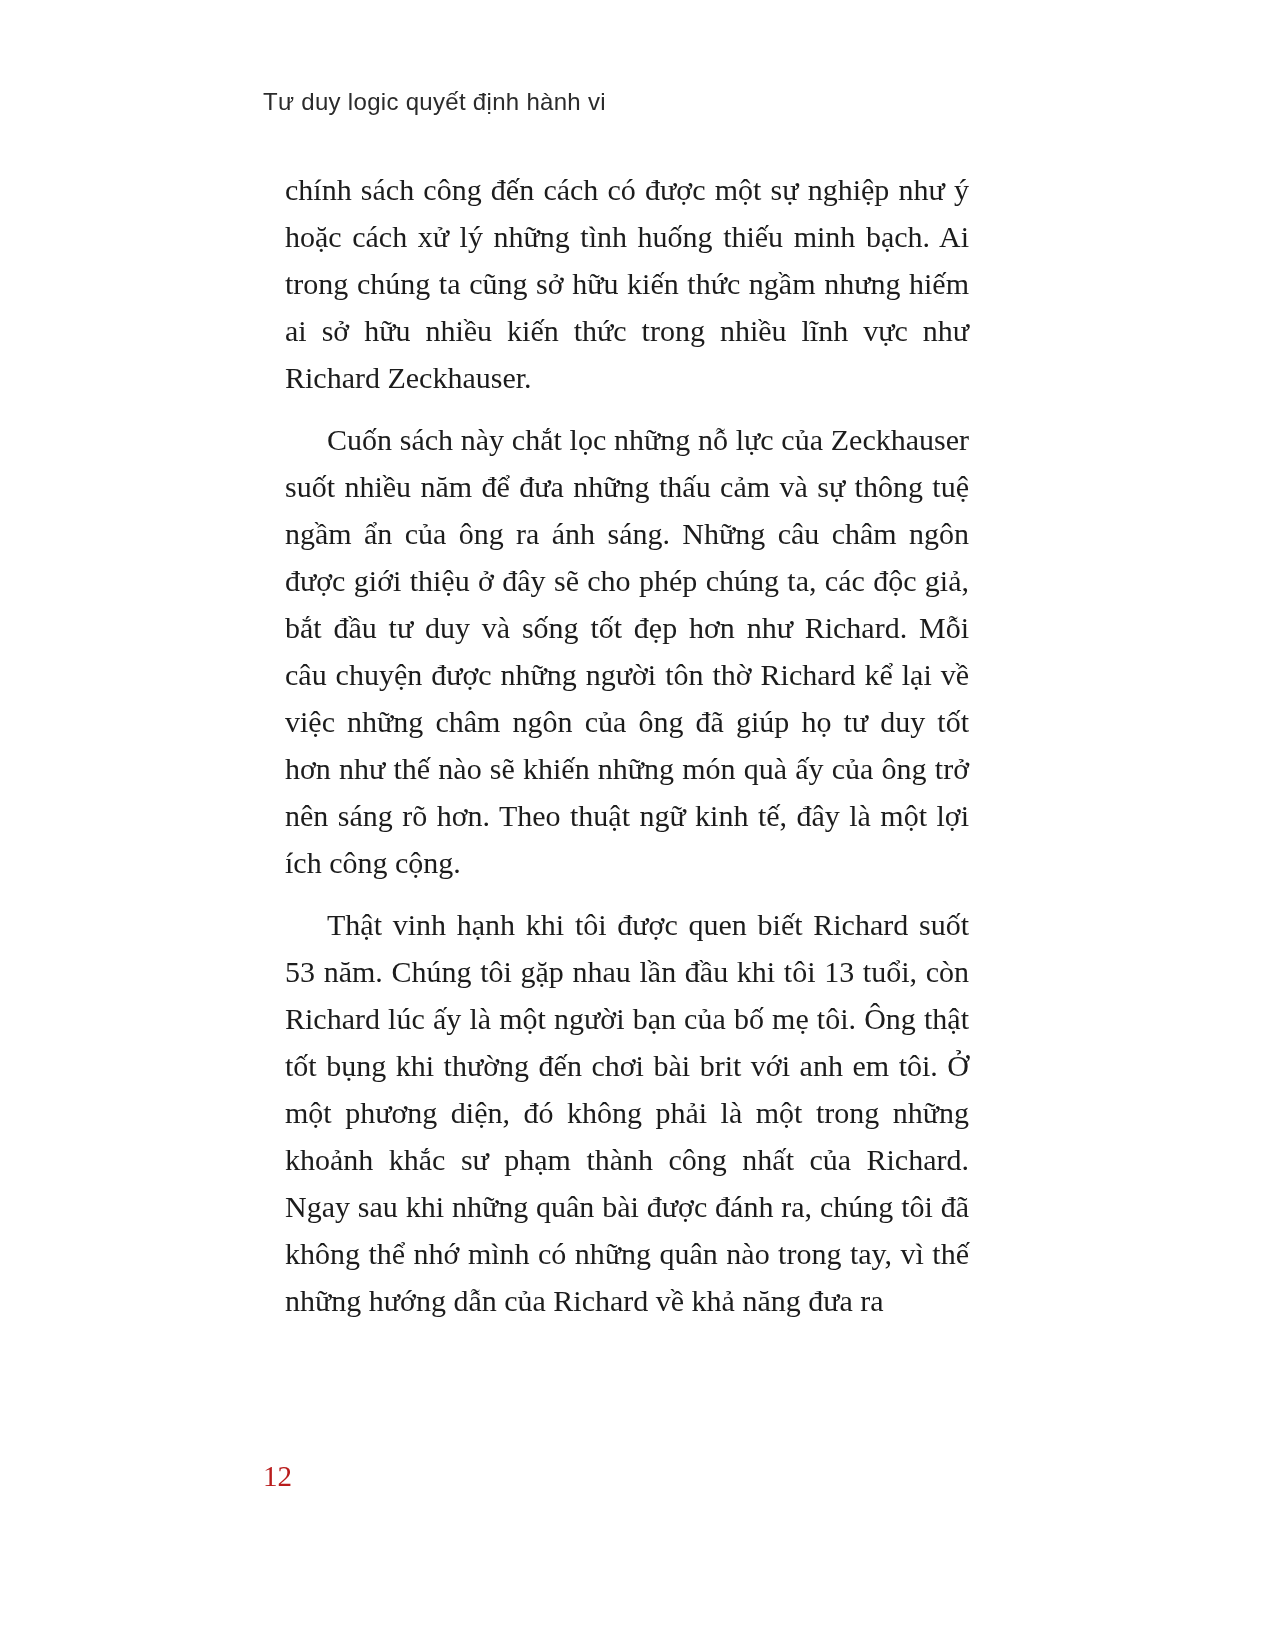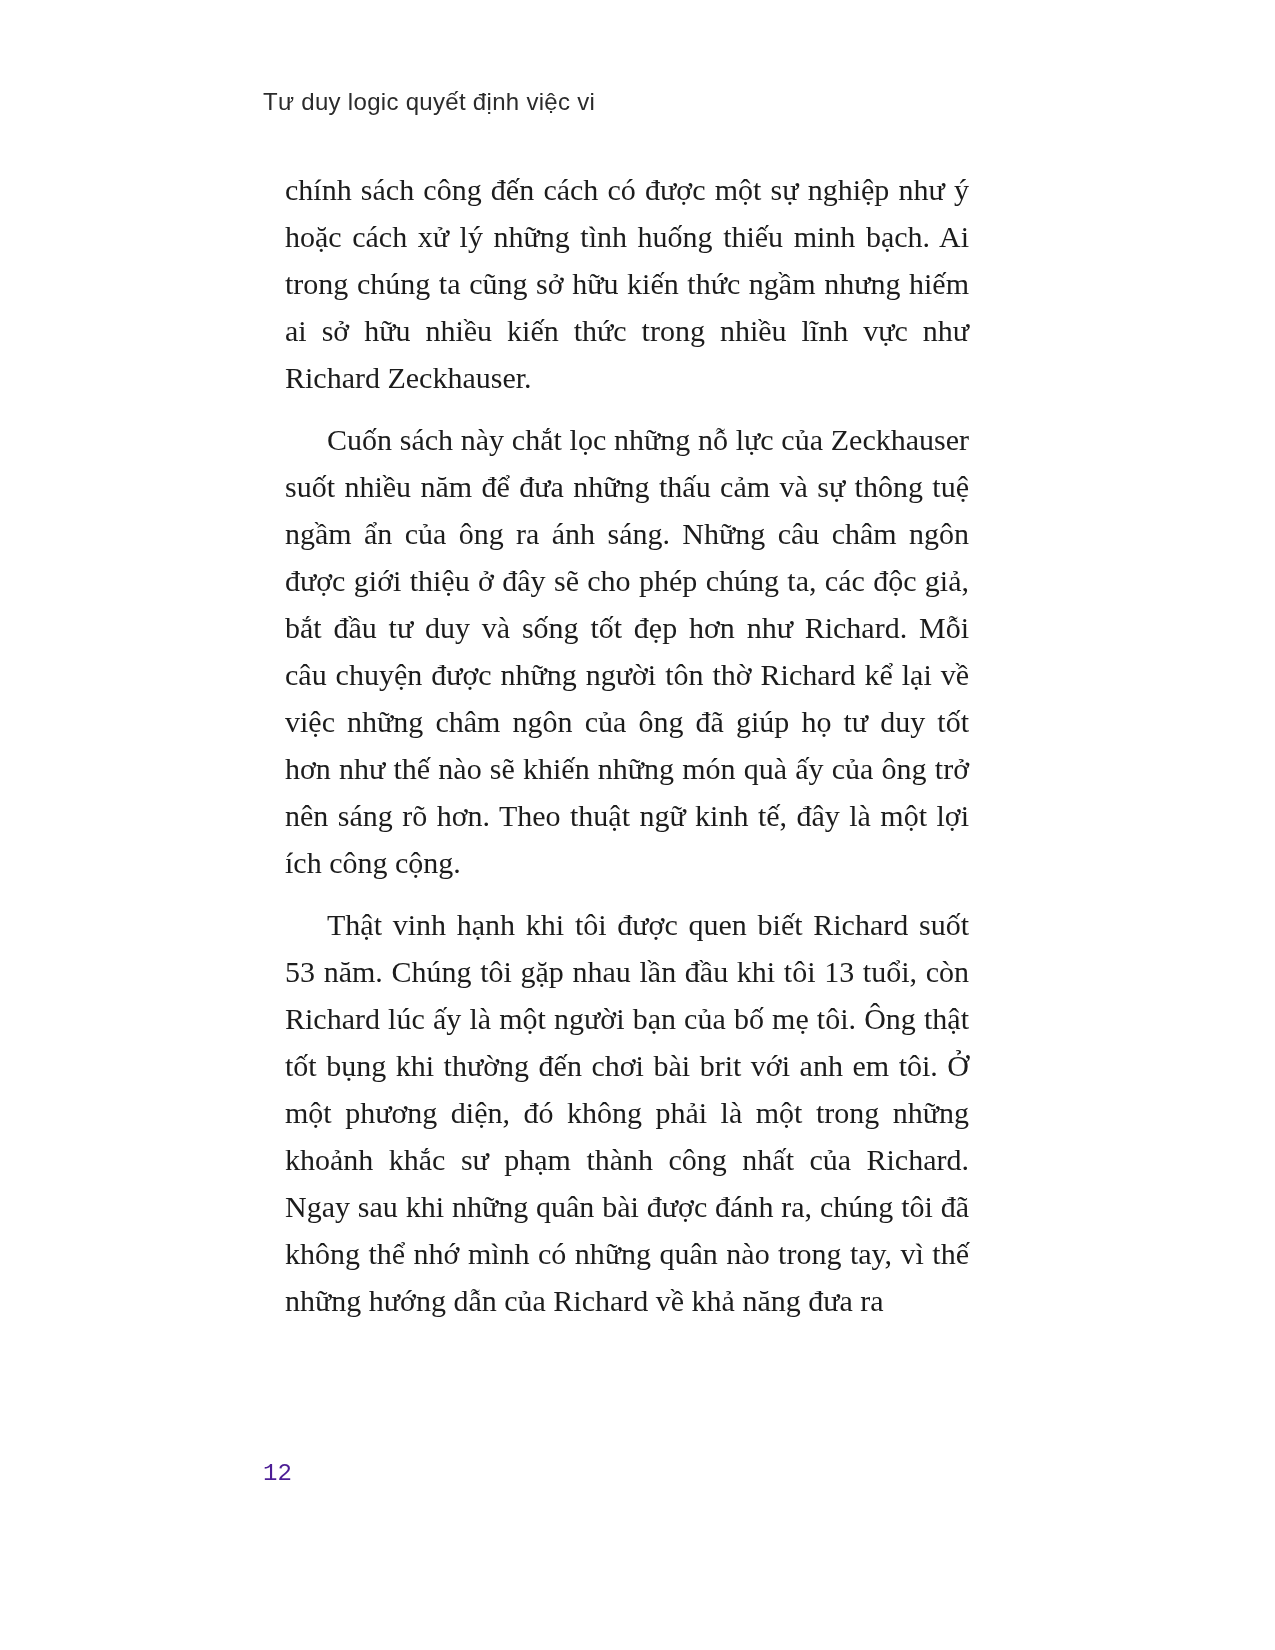--- a/index.html
+++ b/index.html
@@ -44,31 +44,31 @@
   .body-block p {
     margin: 0 0 15px 0;
   }
   .body-block p.indent {
     text-indent: 42px;
   }
   .page-number {
     position: absolute;
     left: 263px;
     top: 1460px;
-    font-family: Liberation Mono, monospace;
-    font-size: 24px;
-    color: #4c1d95;
+    font-family: Liberation Serif, serif;
+    font-size: 29px;
+    color: #b91c1c;
   }
 </style>
 </head>
 <body>
 
 <div class="page">
 
-  <div class="running-header">Tư duy logic quyết định việc vi</div>
+  <div class="running-header">Tư duy logic quyết định hành vi</div>
 
   <div class="body-block">
     <p>chính sách công đến cách có được một sự nghiệp như ý hoặc cách xử lý những tình huống thiếu minh bạch. Ai trong chúng ta cũng sở hữu kiến thức ngầm nhưng hiếm ai sở hữu nhiều kiến thức trong nhiều lĩnh vực như Richard Zeckhauser.</p>
     <p class="indent">Cuốn sách này chắt lọc những nỗ lực của Zeckhauser suốt nhiều năm để đưa những thấu cảm và sự thông tuệ ngầm ẩn của ông ra ánh sáng. Những câu châm ngôn được giới thiệu ở đây sẽ cho phép chúng ta, các độc giả, bắt đầu tư duy và sống tốt đẹp hơn như Richard. Mỗi câu chuyện được những người tôn thờ Richard kể lại về việc những châm ngôn của ông đã giúp họ tư duy tốt hơn như thế nào sẽ khiến những món quà ấy của ông trở nên sáng rõ hơn. Theo thuật ngữ kinh tế, đây là một lợi ích công cộng.</p>
     <p class="indent">Thật vinh hạnh khi tôi được quen biết Richard suốt 53 năm. Chúng tôi gặp nhau lần đầu khi tôi 13 tuổi, còn Richard lúc ấy là một người bạn của bố mẹ tôi. Ông thật tốt bụng khi thường đến chơi bài brit với anh em tôi. Ở một phương diện, đó không phải là một trong những khoảnh khắc sư phạm thành công nhất của Richard. Ngay sau khi những quân bài được đánh ra, chúng tôi đã không thể nhớ mình có những quân nào trong tay, vì thế những hướng dẫn của Richard về khả năng đưa ra</p>
   </div>
 
   <div class="page-number">12</div>
 
 </div>

